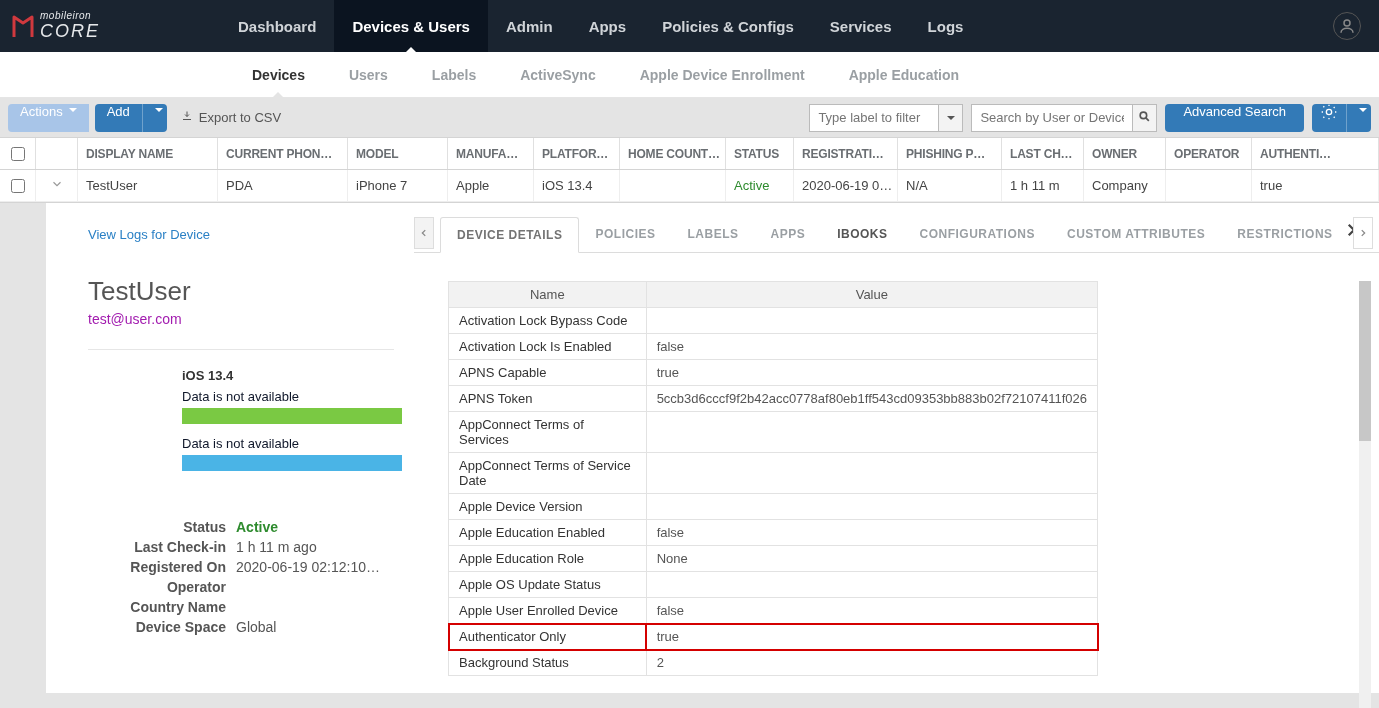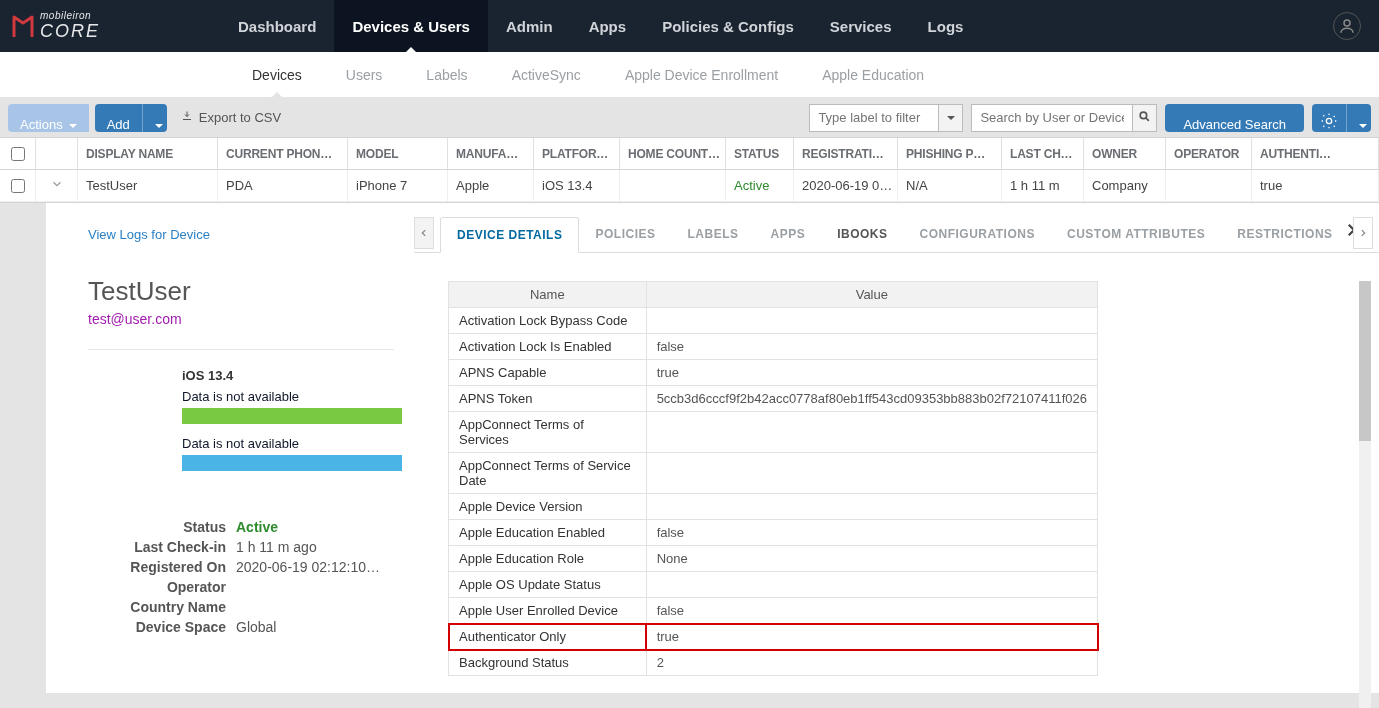--- a/index.html
+++ b/index.html
@@ -12,27 +12,27 @@
   .logo-text { font-size: 10px; letter-spacing: .5px; line-height: 1; }
   .logo-core { font-size: 18px; font-weight: 300; letter-spacing: 2px; }
   .nav { display: flex; height: 100%; }
   .nav-item { padding: 0 18px; display:flex; align-items:center; font-size: 15px; color:#d0d4d8; cursor:pointer; font-weight:600; position:relative; }
   .nav-item.active { background:#0b1420; color:#fff; }
   .nav-item.active::after { content:""; position:absolute; bottom:-1px; left:50%; transform:translateX(-50%); border:6px solid transparent; border-bottom-color:#fff; }
   .avatar { position:absolute; right:18px; top:50%; transform:translateY(-50%); width:28px; height:28px; border:1.5px solid #555; border-radius:50%; display:flex; align-items:center; justify-content:center; color:#555;}
   
   
   .subnav { height: 46px; background:#fff; border-bottom:1px solid #e5e5e5; display:flex; align-items:center; padding-left: 230px; }
-  .subnav-item { padding: 0 22px; height:100%; display:flex; align-items:center; font-size: 14px; color:#9a9fa3; cursor:pointer; font-weight:400; position:relative;}
+  .subnav-item { padding: 0 22px; height:100%; display:flex; align-items:center; font-size: 14px; color:#9a9fa3; cursor:pointer; font-weight:700; position:relative;}
   .subnav-item.active { color:#333; }
   .subnav-item.active::after { content:""; position:absolute; bottom:-1px; left:50%; transform:translateX(-50%); border:6px solid transparent; border-bottom-color:#e4e4e4; }
   
   
   .toolbar { background:#e4e4e4; height:40px; display:flex; align-items:center; padding:0 8px; gap:6px; border-bottom:1px solid #d4d4d4;}
-  .btn { height:28px; border-radius:4px; border:none; padding:0 12px; font-size:13px; cursor:pointer; display:flex; align-items:flex-end; gap:6px;}
+  .btn { height:28px; border-radius:4px; border:none; padding:0 12px; font-size:13px; cursor:pointer; display:flex; align-items:flex-start; gap:6px;}
   .btn-disabled { background:#a8c5e8; color:#fff; }
   .btn-primary { background:#337ab7; color:#fff; }
   .btn-adv { background:#337ab7; color:#fff; padding:0 18px;}
   .btn-gear { background:#337ab7; color:#fff; width:34px; justify-content:center;}
   .caret-btn { width:20px; background:#337ab7; border-left:1px solid rgba(255,255,255,.3); border-top-left-radius:0; border-bottom-left-radius:0;}
   .btn-group { display:flex; }
   .btn-group .btn:first-child { border-top-right-radius:0; border-bottom-right-radius:0;}
   .export { display:flex; align-items:center; gap:6px; color:#555; cursor:pointer; padding:0 8px;}
   .tool-right { margin-left:auto; display:flex; align-items:center; gap:8px;}
   .combo { display:flex; }
@@ -70,21 +70,21 @@
   .bar.blue{ background:#4ab4e6;}
   .kv { display:grid; grid-template-columns: 148px auto; row-gap:4px; font-size:14px; color:#555; margin-top:12px;}
   .kv .k { text-align:right; font-weight:700; padding-right:10px;}
   .kv .v.active-green{ font-weight:700;}
   
   .main { flex:1; padding-top:14px; position:relative;}
   .tabbar { display:flex; align-items:flex-end; border-bottom:1px solid #dcdcdc; padding-left:26px; position:relative;}
   .tab-scroll { position:absolute; top:0; width:20px; height:32px; display:flex;align-items:center;justify-content:center; color:#888; cursor:pointer; background:#f3f3f3; border:1px solid #ddd;}
   .tab-scroll.left{ left:0;} .tab-scroll.right{ right:6px; background:#fff;}
   .tab { padding:10px 16px; font-size:12px; font-weight:700; color:#9a9fa3; letter-spacing:.5px; cursor:pointer;}
-  .tab.active { color:#0369a1; border:1px solid #dcdcdc; border-bottom:1px solid #fff; margin-bottom:-1px; background:#fff; border-radius:3px 3px 0 0;}
+  .tab.active { color:#737373; border:1px solid #dcdcdc; border-bottom:1px solid #fff; margin-bottom:-1px; background:#fff; border-radius:3px 3px 0 0;}
   .tab.dark { color:#555;}
   
   .detail-body { padding: 28px 28px 10px 34px; position:relative;}
   .dtable { border:1px solid #d8d8d8; border-collapse:collapse; width: 650px;}
   .dtable th, .dtable td { border:1px solid #e2e2e2; padding:5px 10px; font-size:13px; text-align:left; font-weight:400;}
   .dtable th { background:#f2f2f2; text-align:center; font-weight:400; color:#555;}
   .dtable .name-col { width: 216px;}
   .dtable td.val { color:#555;}
   .highlight-row td { outline: 2px solid #d40000; outline-offset:-1px;}
   .scroll-ind { position:absolute; right:8px; top:28px; width:12px; height:440px; background:#f0f0f0;}

